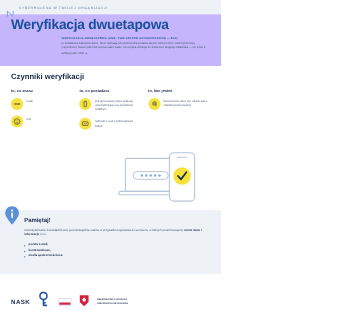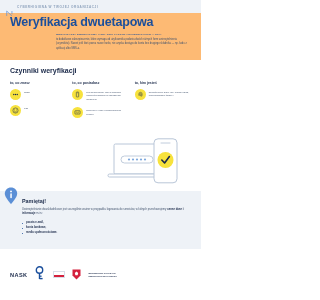--- a/index.html
+++ b/index.html
@@ -17,21 +17,21 @@
     padding:0 6px;box-sizing:border-box;gap:4px;
   }
   .topbar .brandmark{width:7px;height:7px;flex:0 0 auto;}
   .topbar .kicker{
     font-size:3.1px;letter-spacing:0.55px;color:#8fa3bd;
     font-weight:700;text-transform:uppercase;white-space:nowrap;
   }
 
   
   .hero{
-    background:#fdba74;padding:2px 10px 9px 10px;box-sizing:border-box;
+    background:#c4b5fd;padding:2px 10px 9px 10px;box-sizing:border-box;
   }
   .hero h1{
     margin:0 0 4px 0;font-size:12.5px;font-weight:700;color:#1b4f9c;
     letter-spacing:-0.2px;
   }
   .hero-desc{margin-left:46px;}
   .hero-desc .lead{
     font-size:2.5px;font-weight:700;color:#1b4f9c;letter-spacing:0.18px;
     line-height:1.55;margin-bottom:1.4px;text-transform:uppercase;
   }

